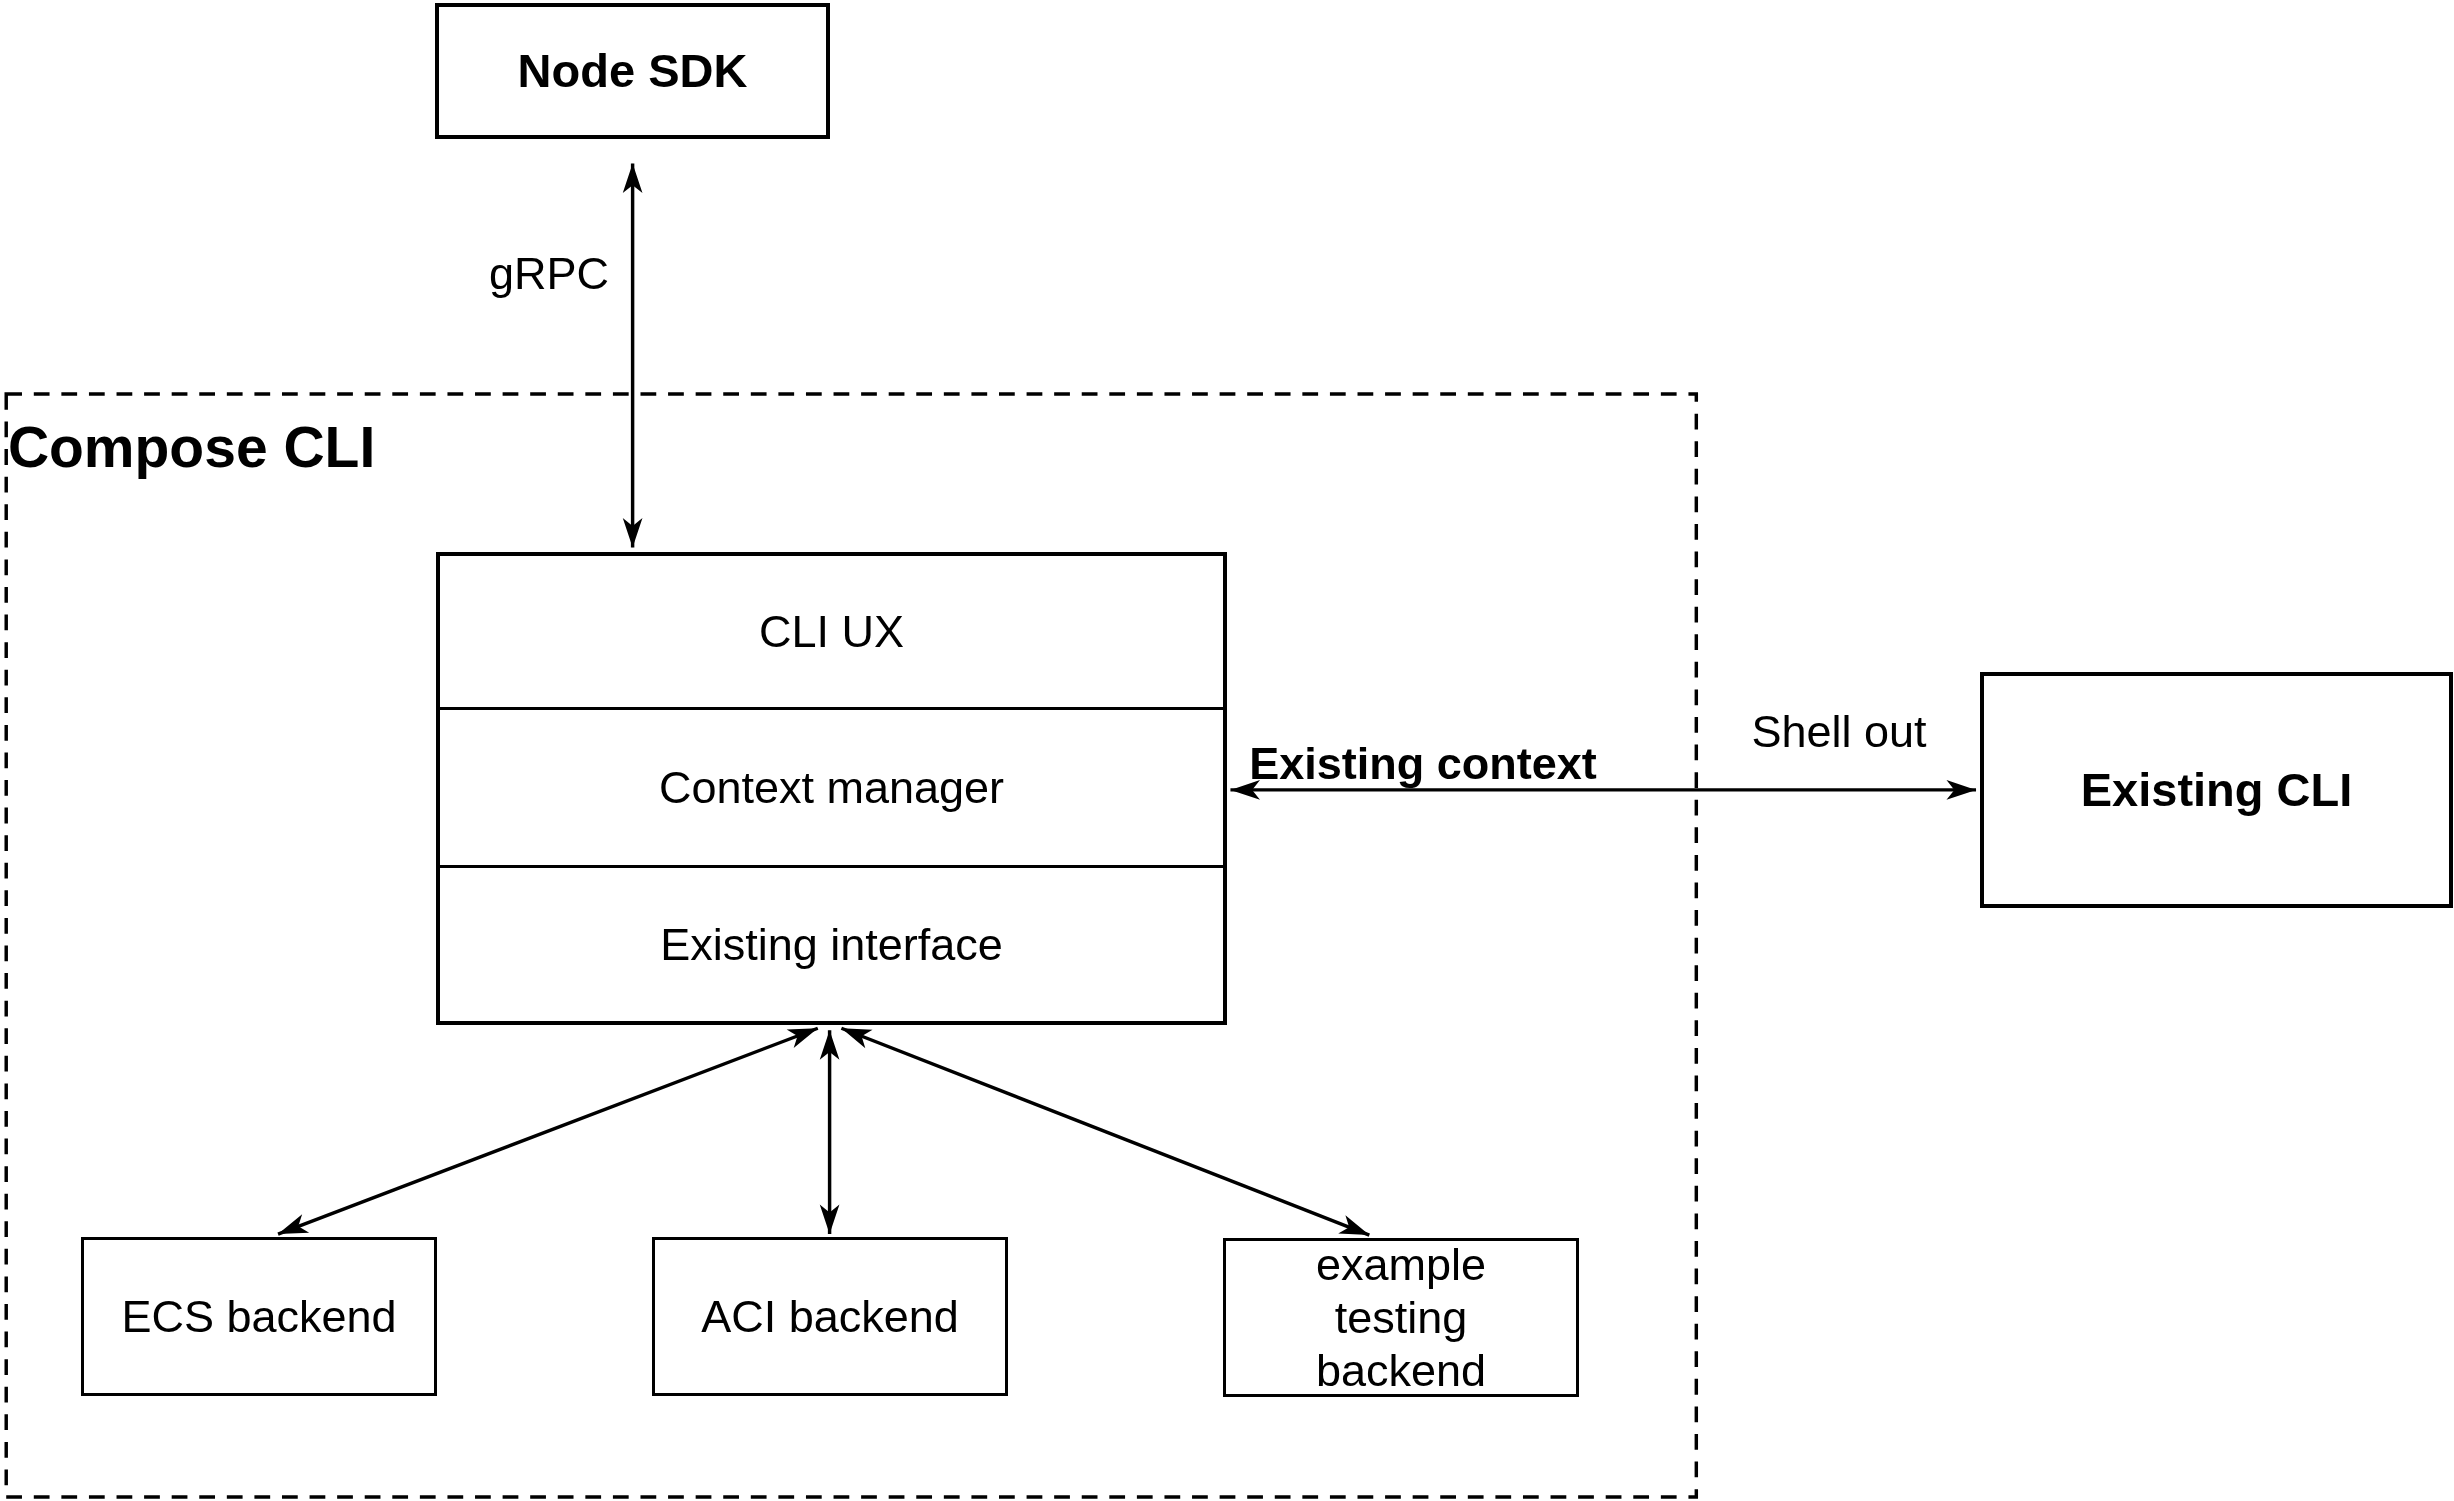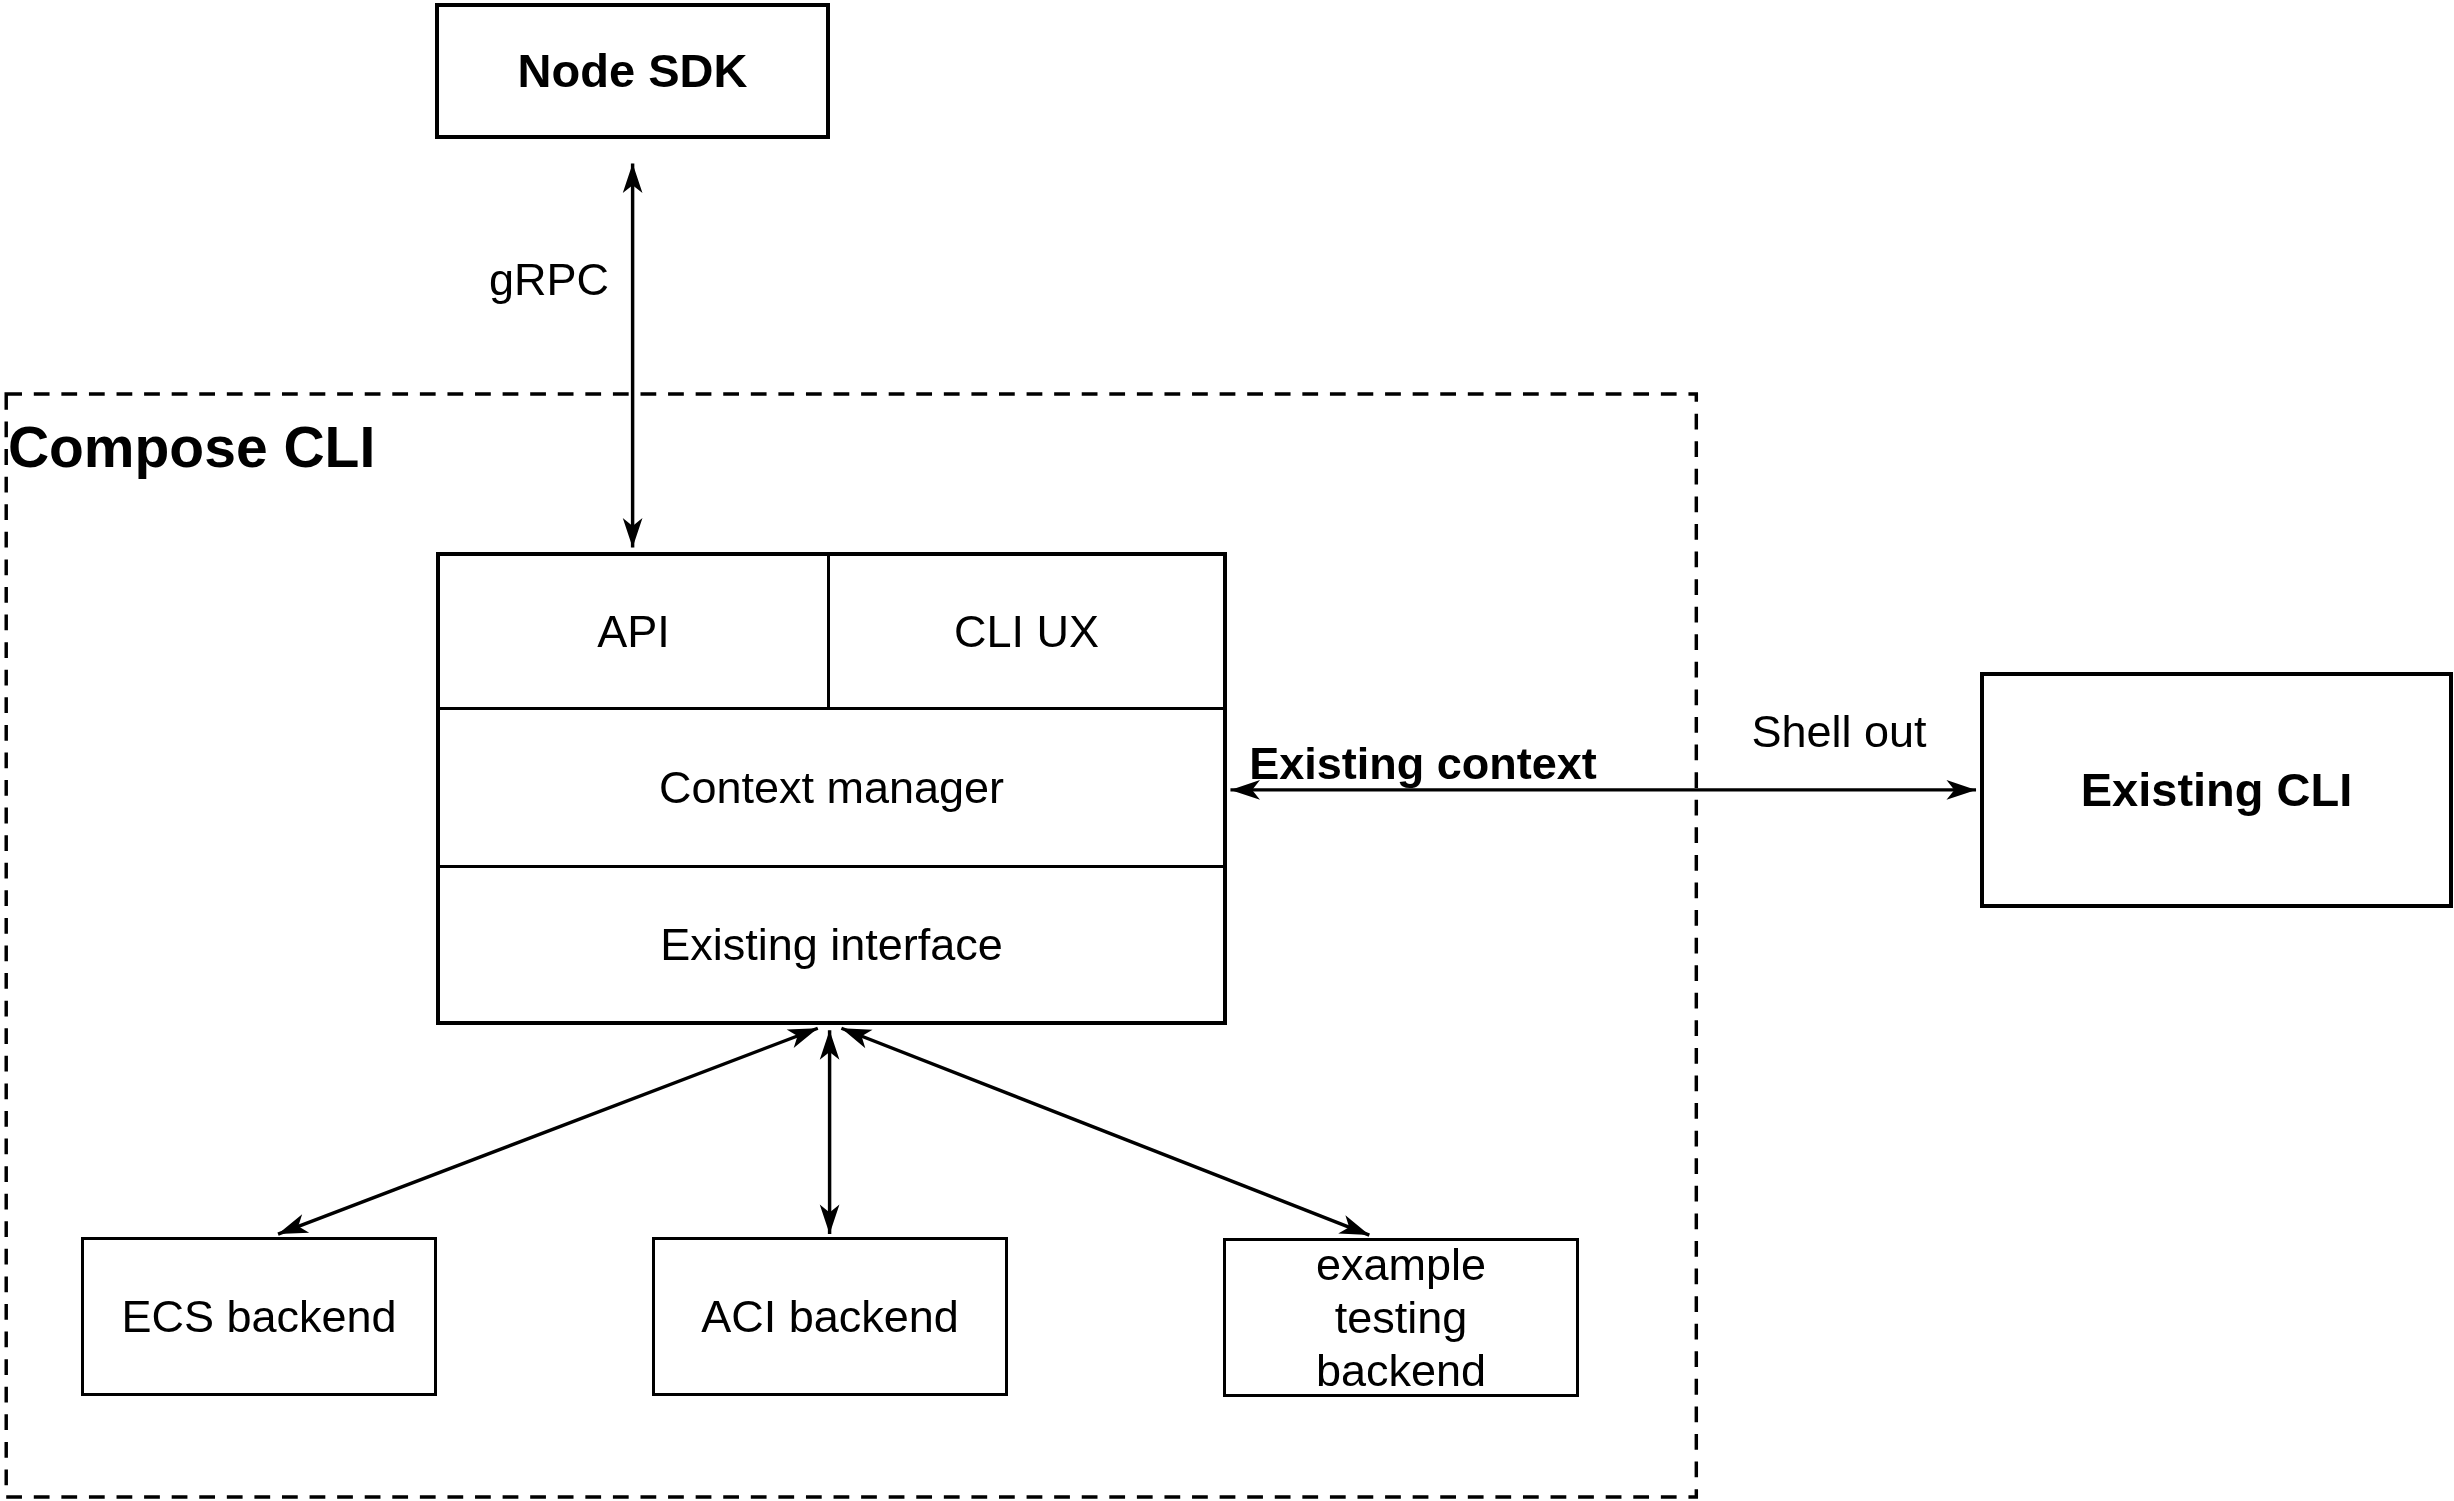--- a/index.html
+++ b/index.html
@@ -121,31 +121,26 @@
 
     <line x1="842" y1="1046" x2="842" y2="1253" stroke="#000000" stroke-width="3.5" marker-start="url(#arrow)" marker-end="url(#arrow)"></line>
 
     <line x1="854" y1="1044" x2="1390" y2="1254" stroke="#000000" stroke-width="3.5" marker-start="url(#arrow)" marker-end="url(#arrow)"></line>
   </svg>
 
   <div class="box bold" style="left:435px; top:3px; width:395px; height:136px;">
     <span>Node SDK</span>
   </div>
 
-  <div class="floating-label" style="left:549px; top:280px;">gRPC</div>
+  <div class="floating-label" style="left:549px; top:274px;">gRPC</div>
 
   <div class="container-label">Compose CLI</div>
 
   <div class="compound">
     <div class="row-top">
-      <div class="cell-left">
-        <div class="cellflex">
-          <span>API</span>
-        </div>
-      </div>
       <div class="cell-right">
         <div class="cellflex">
           <span>CLI UX</span>
         </div>
       </div>
     </div>
     <div class="row-mid">
       <div class="cellflex">
         <span>Context manager</span>
       </div>

